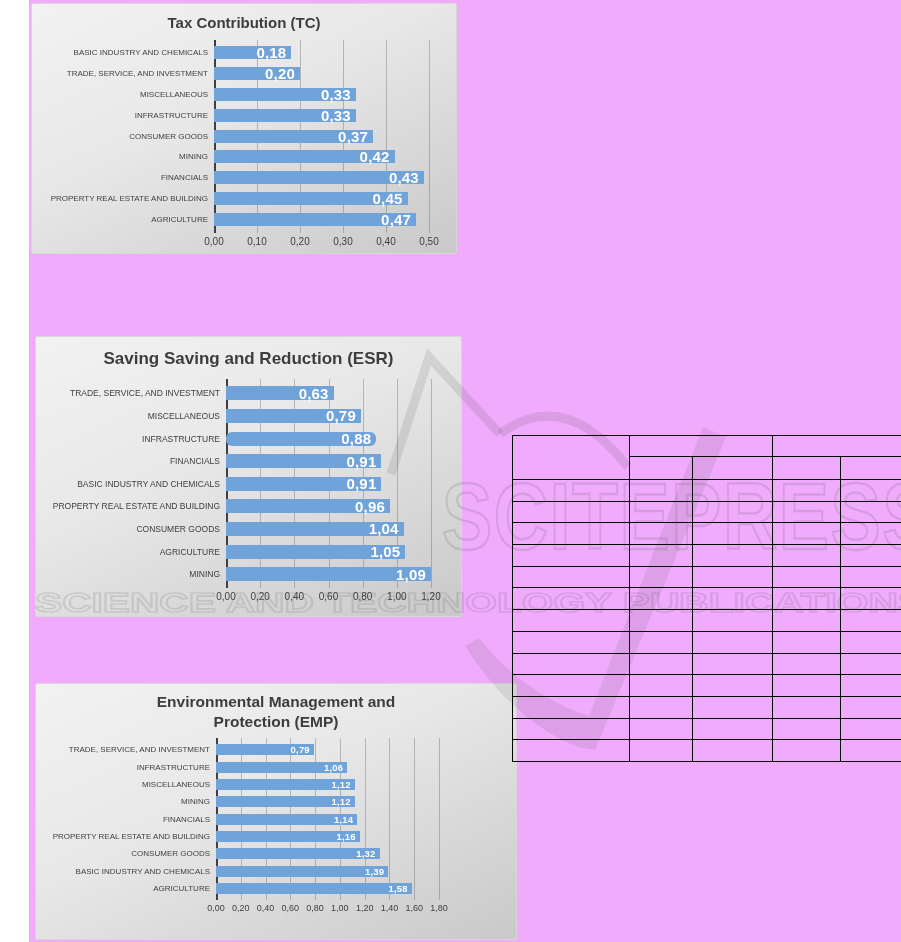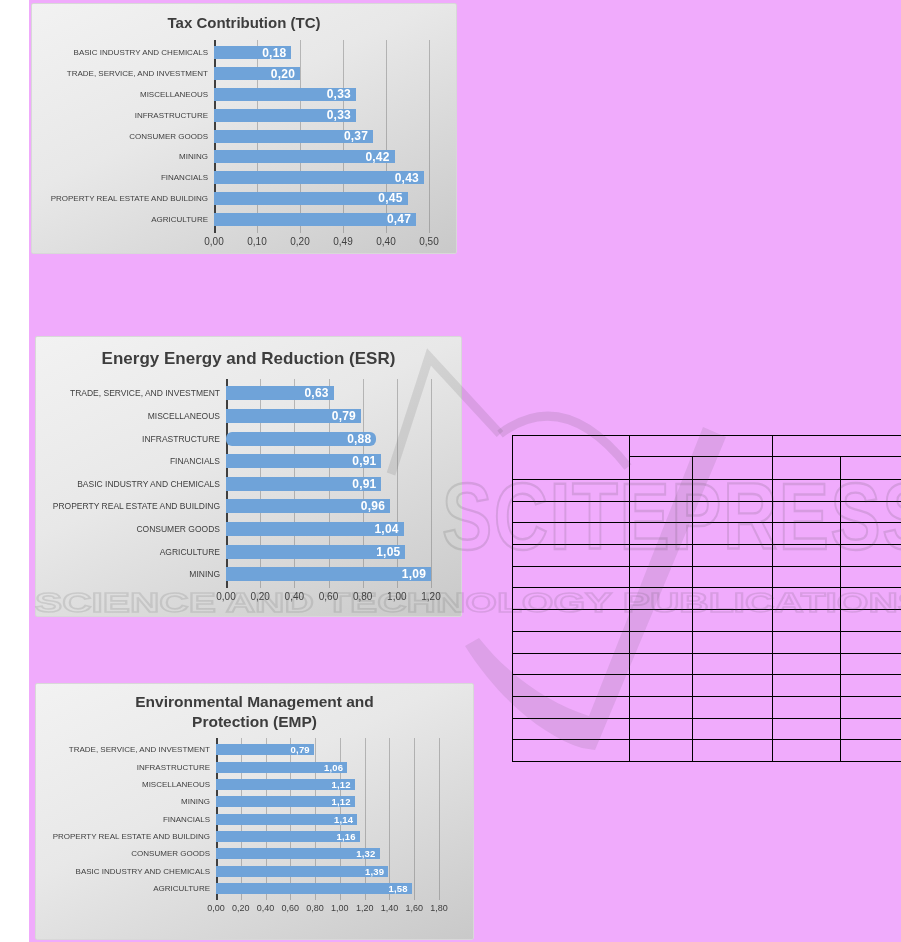--- a/index.html
+++ b/index.html
@@ -7,41 +7,41 @@
           font-family:"Liberation Sans",sans-serif;margin-left:29px;}
 
   
   .chart{position:absolute;box-sizing:border-box;
          background:linear-gradient(155deg,#f2f2f2 0%,#e8e8e8 42%,#c9c9c9 100%);
          border:1px solid #d8d8d8;border-radius:2px;}
   .chart-title{text-align:center;font-weight:bold;color:#3d3d3d;line-height:1.3;}
 
   #chart-tc {left:2px;  top:3px;  width:426px;height:251px; --labelw:182px; --plotw:215px; --slot:20.8px; --barh:13px;}
   #chart-esr{left:6px;  top:336px;width:427px;height:281px; --labelw:190px; --plotw:205px; --slot:22.6px; --barh:14px;}
-  #chart-emp{left:6px;  top:683px;width:439px;height:257px; --labelw:180px; --plotw:223px; --slot:17.3px; --barh:11px;}
+  #chart-emp{left:6px;  top:683px;width:482px;height:257px; --labelw:180px; --plotw:223px; --slot:17.3px; --barh:11px;}
 
   #chart-tc  .chart-title{font-size:15px;  margin-top:9px;}
   #chart-esr .chart-title{font-size:17px;  margin-top:11px;}
   #chart-emp .chart-title{font-size:15.5px;margin-top:8px;}
 
   .rows{position:relative;margin-top:10px;}
   #chart-esr .rows{margin-top:12px;}
   #chart-emp .rows{margin-top:9px;}
 
   .grid{position:absolute;left:var(--labelw);width:var(--plotw);top:-3px;bottom:-3px;}
   .gl{position:absolute;top:0;bottom:0;width:1px;background:rgba(110,110,110,.42);}
   .gl.zero{width:2px;background:#3f3f3f;}
 
   .crow{display:flex;align-items:center;height:var(--slot);position:relative;}
   .clabel{width:var(--labelw);box-sizing:border-box;padding-right:6px;text-align:right;
           font-size:8px;color:#404040;white-space:nowrap;}
   #chart-esr .clabel{font-size:8.5px;}
   .ctrack{width:var(--plotw);height:100%;display:flex;align-items:center;position:relative;}
   .cbar{height:var(--barh);display:flex;align-items:center;justify-content:flex-end;min-width:2px;}
-  .cval{color:#ffffff;font-weight:bold;font-size:12px;padding-right:5px;letter-spacing:.2px;}
+  .cval{color:#ffffff;font-weight:bold;font-size:15px;padding-right:5px;letter-spacing:.2px;}
   #chart-emp .cval{font-size:9.5px;padding-right:4px;}
 
   .xaxis{position:relative;margin-left:var(--labelw);width:var(--plotw);height:16px;margin-top:5px;}
   .xtick{position:absolute;top:1px;transform:translateX(-50%);font-size:10px;color:#404040;white-space:nowrap;}
   #chart-emp .xtick{font-size:9px;}
 
   
   #datatable{position:absolute;left:483px;top:435px;border-collapse:collapse;table-layout:fixed;
              background:transparent;}
   #datatable th,#datatable td{border:1px solid #000;padding:0;}
@@ -140,29 +140,29 @@
             <div class="cbar" style="width: 94%; background: rgb(111, 163, 217);">
               <span class="cval">0,47</span>
             </div>
           </div>
         </div>
       </div>
     <div class="xaxis">
         <span class="xtick" style="left: 0%;">0,00</span>
         <span class="xtick" style="left: 20%;">0,10</span>
         <span class="xtick" style="left: 40%;">0,20</span>
-        <span class="xtick" style="left: 60%;">0,49</span>
+        <span class="xtick" style="left: 60%;">0,30</span>
         <span class="xtick" style="left: 80%;">0,40</span>
         <span class="xtick" style="left: 100%;">0,50</span>
       </div>
   </div>
 
   <div class="chart" id="chart-esr">
     <div class="chart-title">
-        <div>Energy Energy and Reduction (ESR)</div>
+        <div>Saving Saving and Reduction (ESR)</div>
       </div>
     <div class="rows">
         <div class="grid">
           <div class="gl zero" style="left: 0%;"></div>
           <div class="gl" style="left: 16.6667%;"></div>
           <div class="gl" style="left: 33.3333%;"></div>
           <div class="gl" style="left: 50%;"></div>
           <div class="gl" style="left: 66.6667%;"></div>
           <div class="gl" style="left: 83.3333%;"></div>
           <div class="gl" style="left: 100%;"></div>

